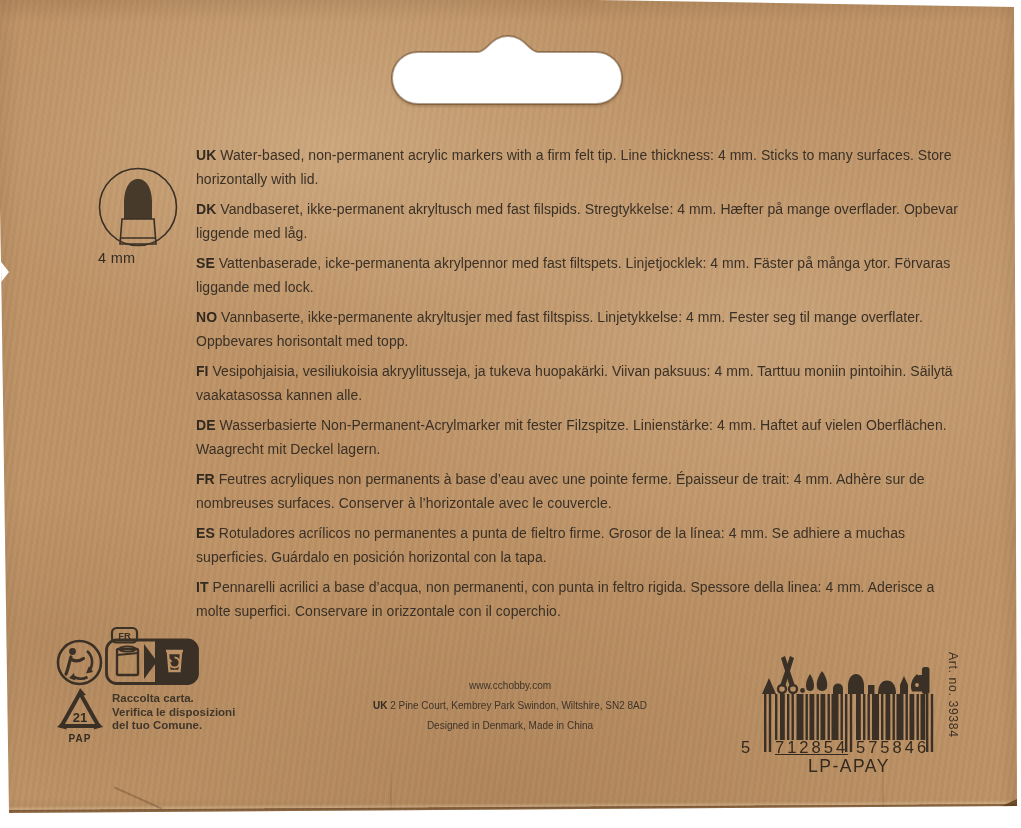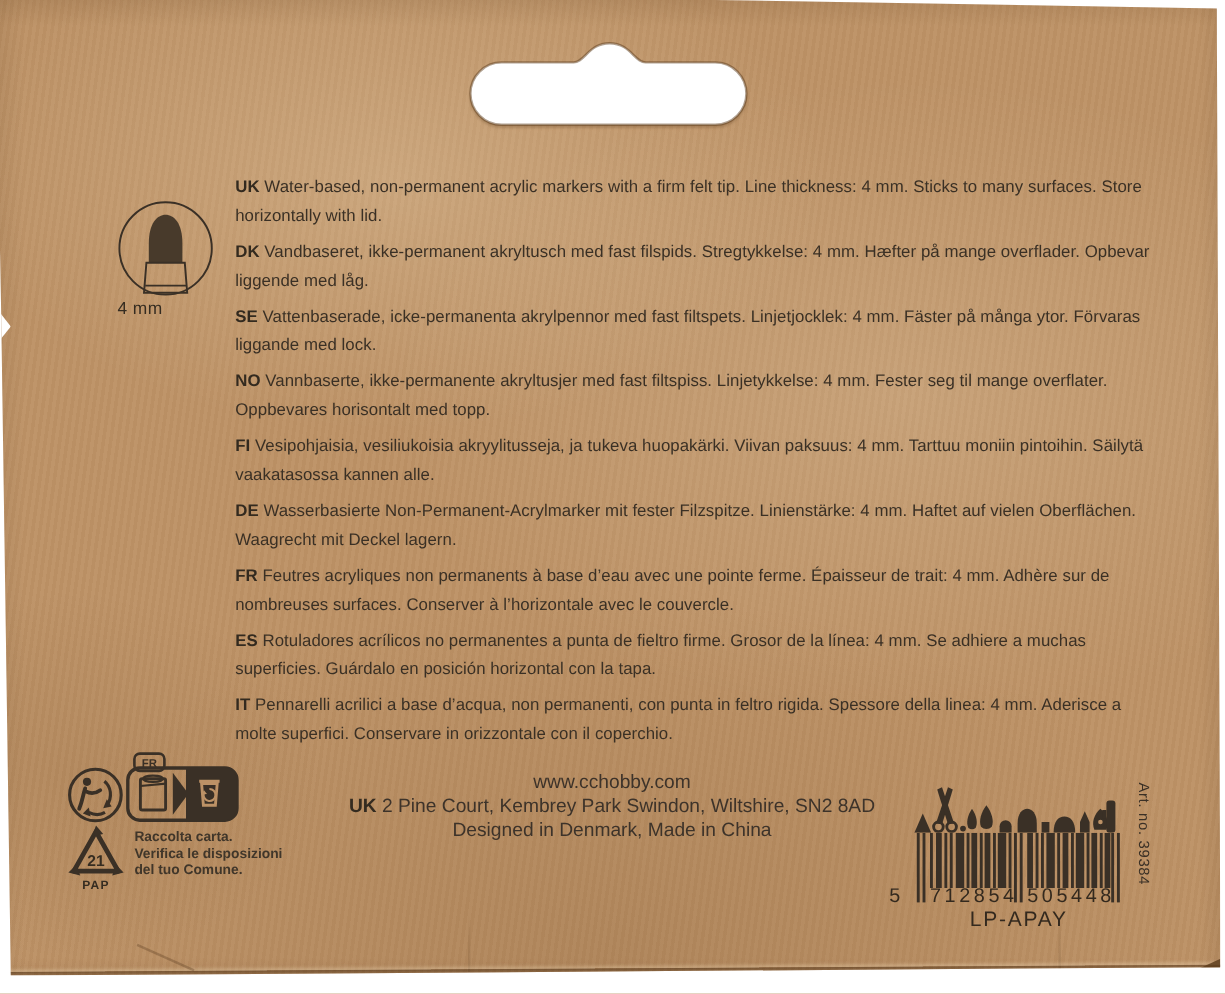--- a/index.html
+++ b/index.html
@@ -57,31 +57,31 @@
   
   .triman{position:absolute;left:56px;top:638px;}
   .fr-sort{position:absolute;left:104px;top:626px;}
   .pap{position:absolute;left:55px;top:686px;width:50px;}
   .pap-tri{display:block;}
   .pap-num{position:absolute;left:0;top:24px;width:50px;text-align:center;font-size:13px;font-weight:700;}
   .pap-code{position:absolute;left:0;top:47px;width:50px;text-align:center;font-size:10px;font-weight:700;letter-spacing:1px;}
   .paper-note{position:absolute;left:112px;top:692px;font-size:11.5px;line-height:13.5px;font-weight:600;color:#40362a;}
 
   
-  .footer{position:absolute;left:230px;top:643px;width:560px;text-align:center;
-    font-size:16px;line-height:20px;color:#3d332a;}
+  .footer{position:absolute;left:230px;top:676px;width:560px;text-align:center;
+    font-size:10px;line-height:20px;color:#3d332a;}
   .footer strong{font-weight:700;color:#342b20;}
 
   
   .bc{position:absolute;left:740px;top:650px;width:232px;height:132px;}
   .bc-icons{position:absolute;left:20px;top:2px;}
   .bc-bars{position:absolute;left:16px;top:44px;}
   .bc-num{position:absolute;top:88px;font-size:16.5px;letter-spacing:3px;font-weight:400;color:#33291e;}
   .bc-d1{left:1px;letter-spacing:0;}
-  .bc-g1{left:35px;width:69px;text-align:left;}
+  .bc-g1{left:35px;width:69px;text-align:left;text-decoration:underline;}
   .bc-g2{left:116px;width:70px;text-align:center;}
   .bc-code{position:absolute;left:16px;top:106px;width:186px;text-align:center;
     font-size:17.5px;letter-spacing:1.5px;color:#33291e;}
   .art-no{position:absolute;left:206px;top:2px;height:118px;
     writing-mode:vertical-rl;font-size:12.3px;letter-spacing:.6px;color:#3a3026;}
 </style>
 </head>
 <body>
 
 <div class="box">
@@ -210,21 +210,21 @@
         <rect x="149.5" y="0" width="2.4" height="46"></rect>
           <rect x="153.5" y="0" width="4.8" height="46"></rect>
         <rect x="160.5" y="0" width="2.4" height="46"></rect>
           <rect x="164.5" y="0" width="4.8" height="46"></rect>
         <rect x="170" y="0" width="2.4" height="58" transform="translate(0,0)" x2="0"></rect>
           <rect x="174.8" y="0" width="2.4" height="58"></rect>
       </g>
     </svg>
     <div class="bc-num bc-d1">5</div>
     <div class="bc-num bc-g1">712854</div>
-    <div class="bc-num bc-g2">505448</div>
+    <div class="bc-num bc-g2">575846</div>
     <div class="bc-code">LP-APAY</div>
     <div class="art-no">Art. no. 39384</div>
   </div>
 
   <div class="crease-v1"></div>
   <div class="crease-v2"></div>
   <div class="bottom-edge"></div>
   <div class="crease-bl"></div>
   <div class="notch-br"></div>
   <div class="nick-left"></div>

